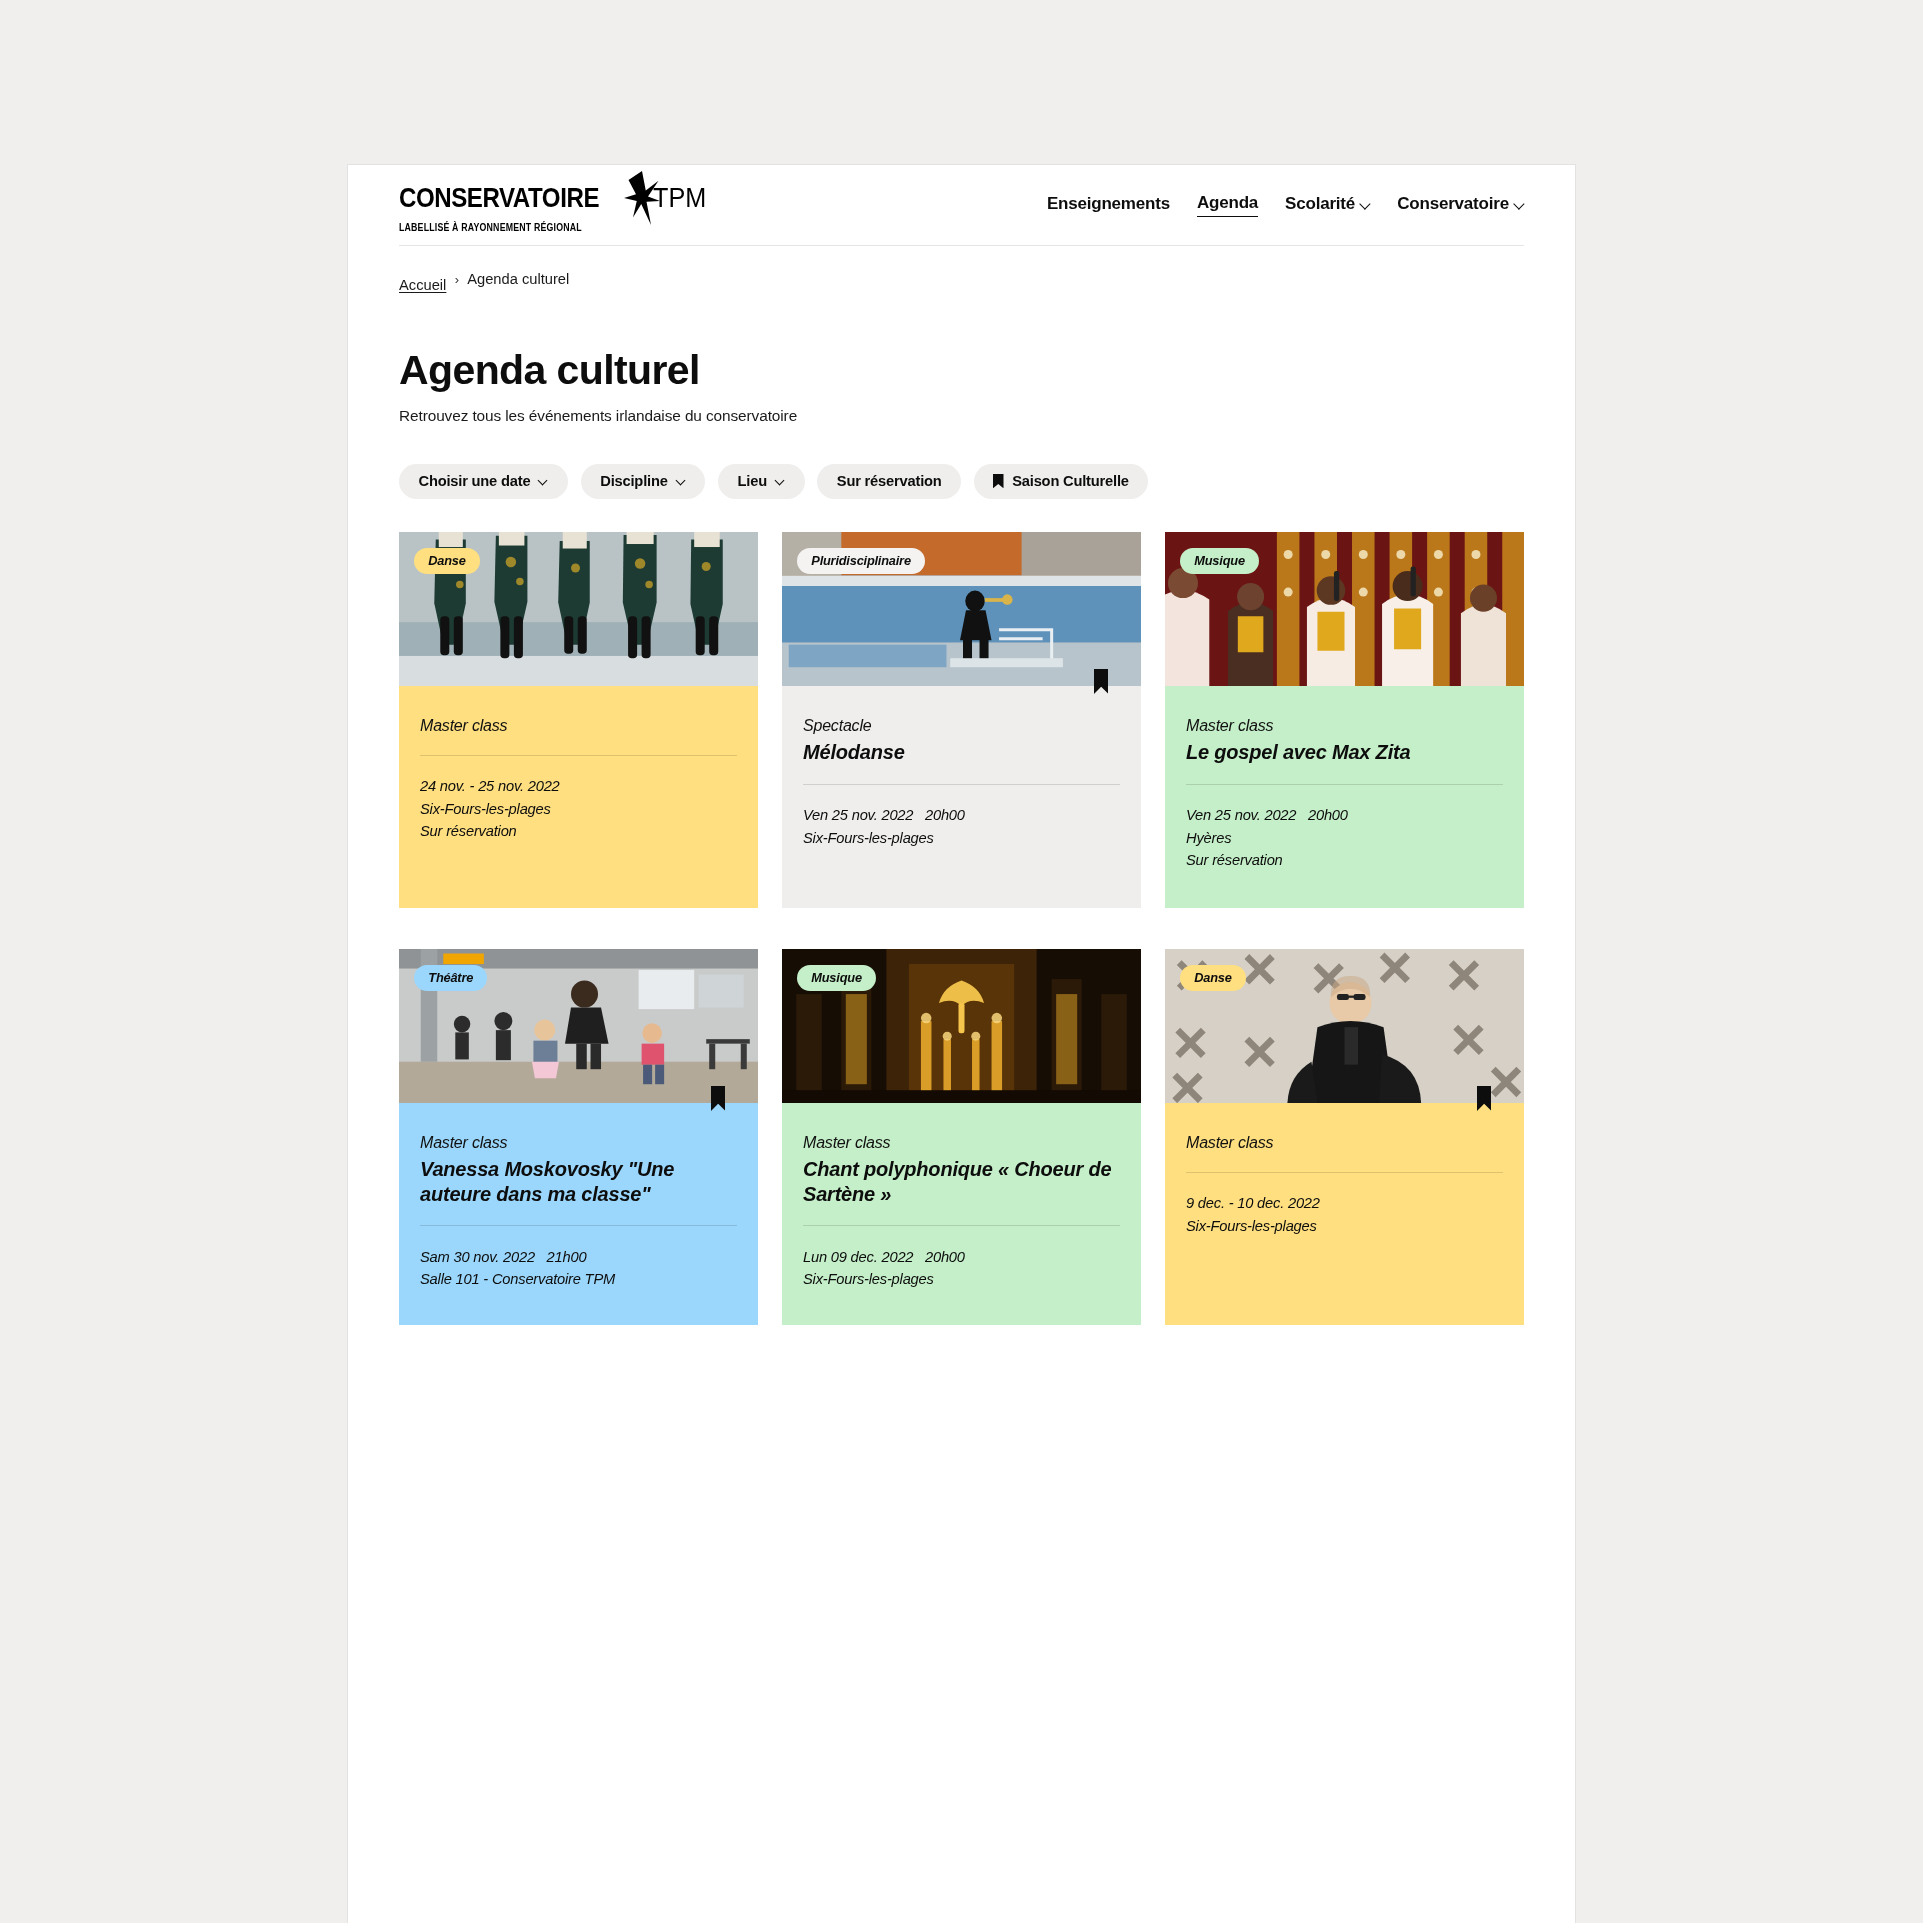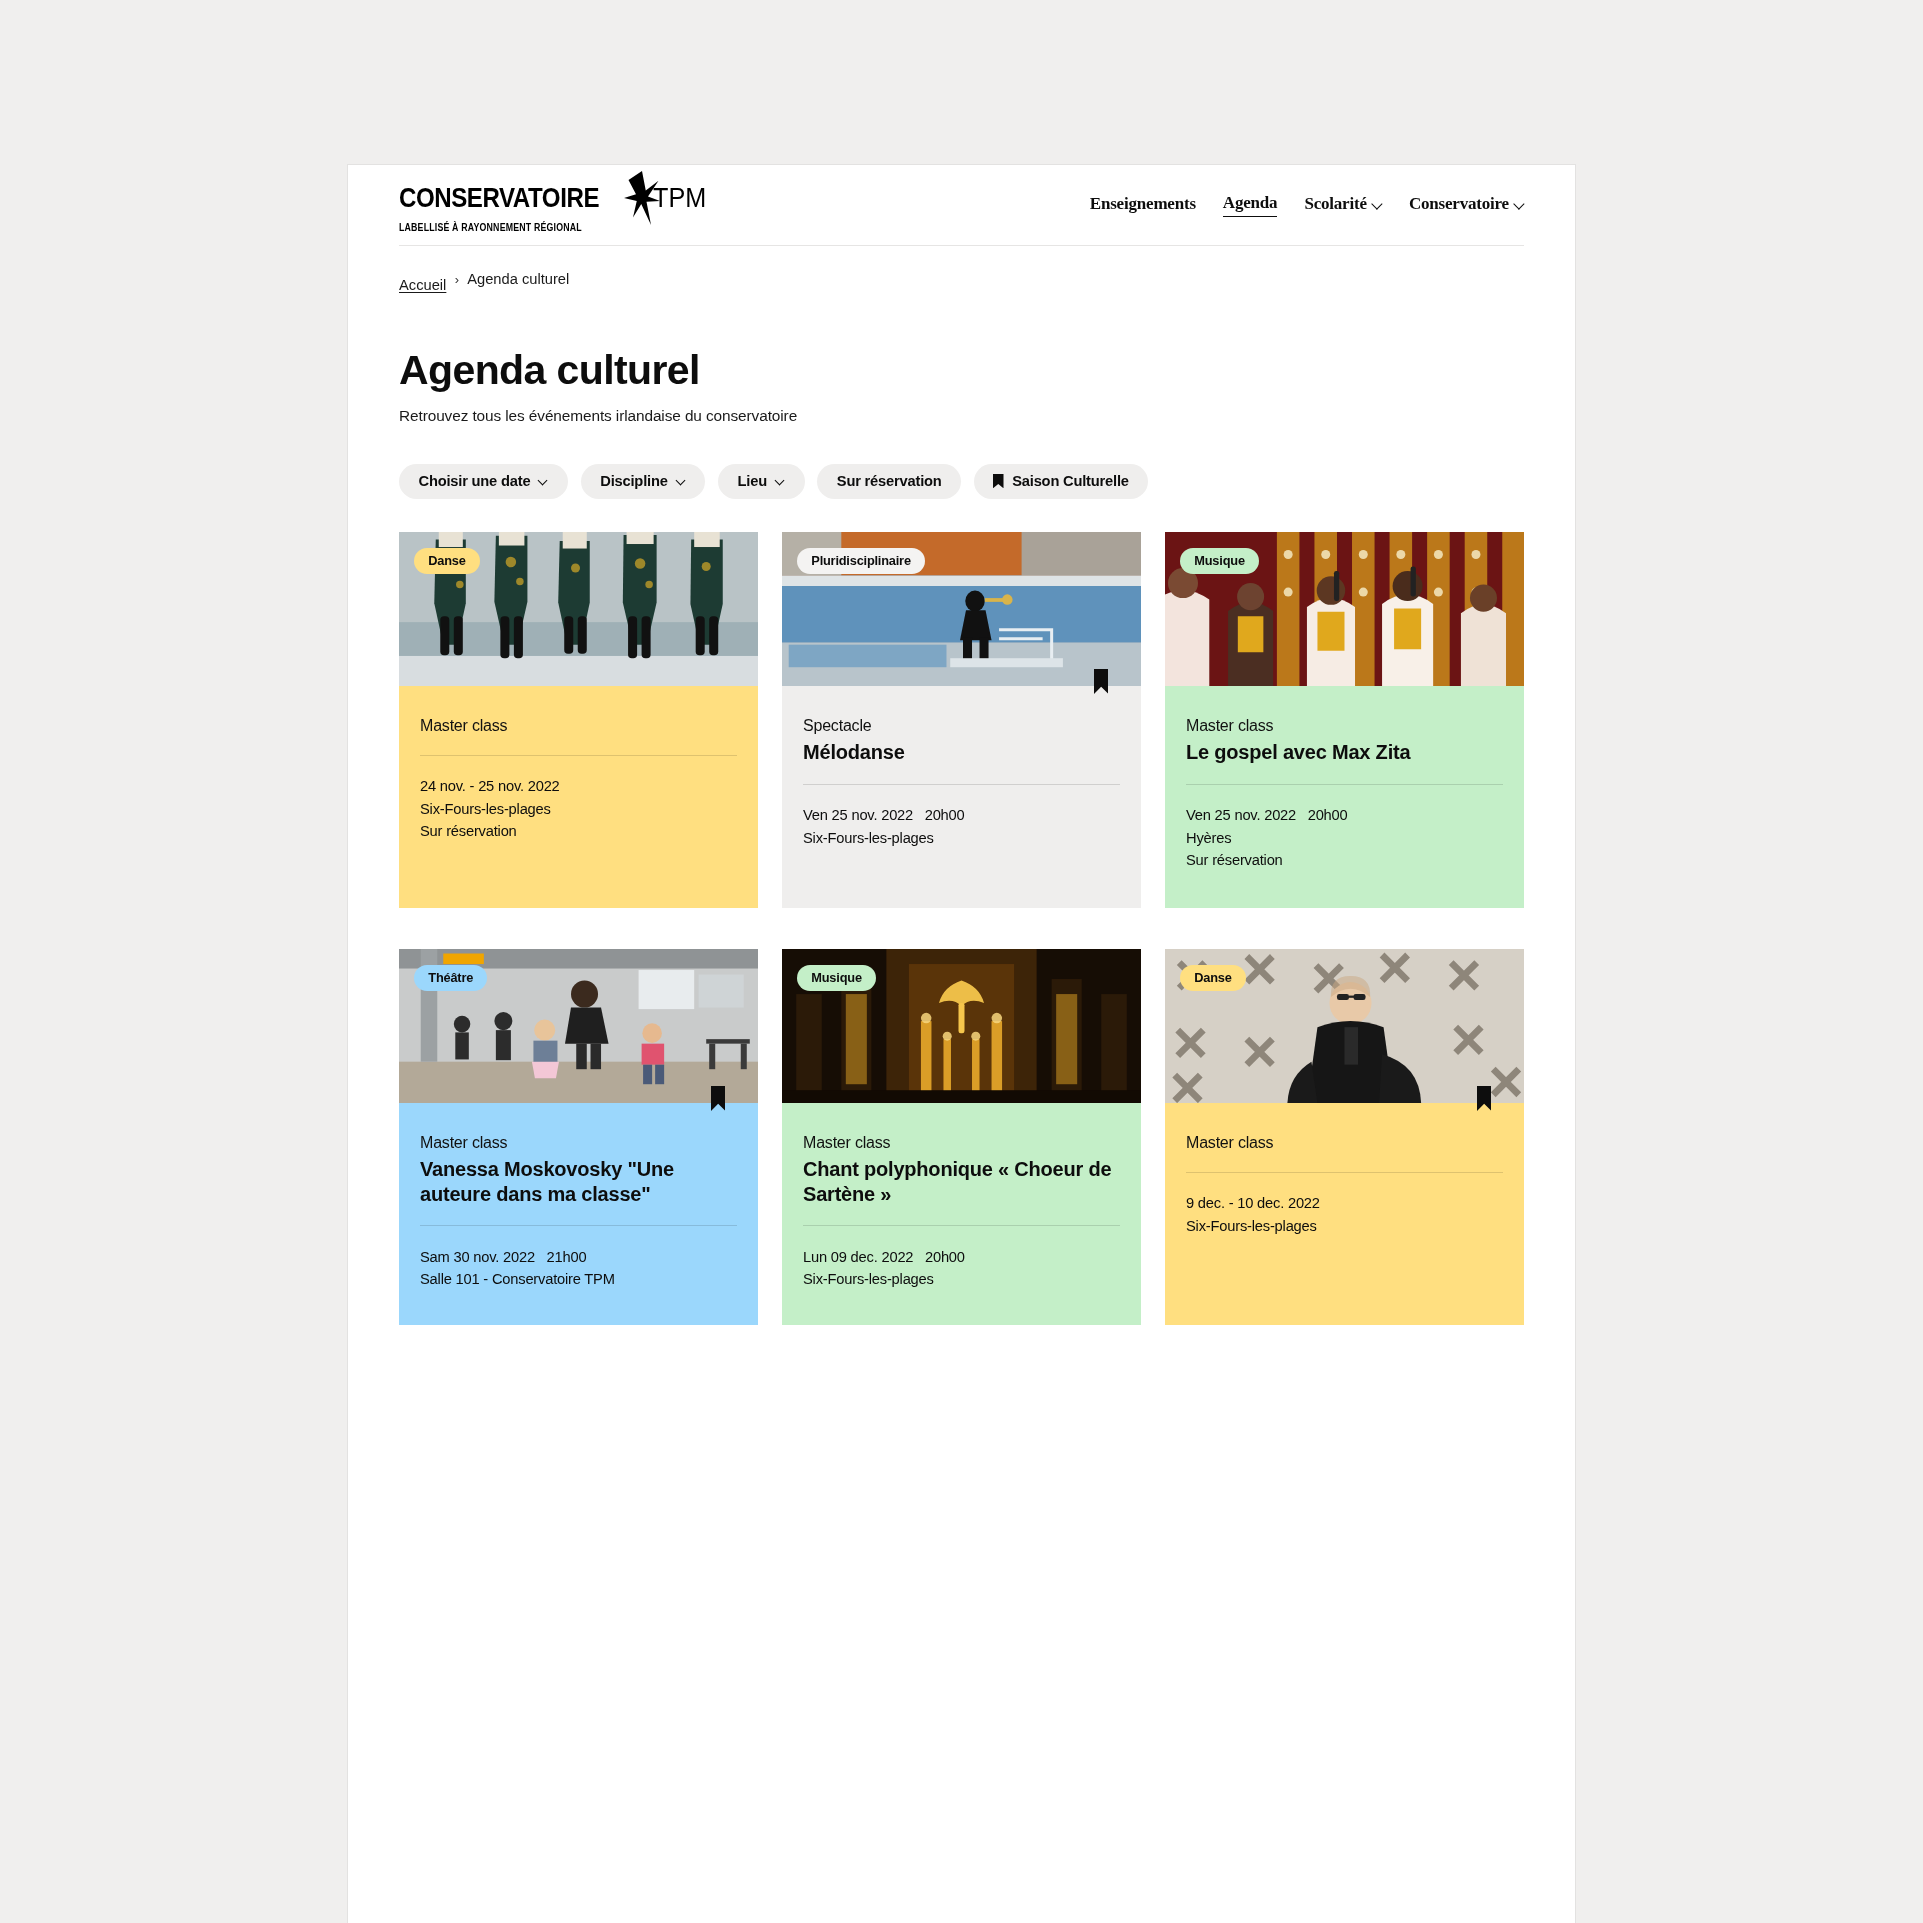--- a/index.html
+++ b/index.html
@@ -39,21 +39,21 @@
   }
   .logo-sub {
     font-family:"Liberation Sans Narrow","Liberation Sans", sans-serif;
     font-weight:700; font-size:10px; letter-spacing:0.2px;
     color:#000; margin-top:3.8px; transform:scaleX(0.88); transform-origin:left center;
   }
   .nav { margin-left:auto; display:flex; align-items:center; gap:27px; }
   .nav-item {
     display:flex; align-items:center; gap:5.3px;
     font-size:17px; font-weight:700; color:#0d0d0d;
-    letter-spacing:-0.2px; cursor:pointer; padding-bottom:2.3px;font-family:Liberation Serif, serif;
+    letter-spacing:-0.2px; cursor:pointer; padding-bottom:2.3px;
   }
   .nav-item.active { border-bottom:1.9px solid #0d0d0d; }
   .chev { display:inline-block; width:9.8px; height:9.8px; position:relative; }
   .chev::before {
     content:""; position:absolute; left:0.8px; top:0.8px;
     width:6.8px; height:6.8px;
     border-right:1.5px solid #0d0d0d; border-bottom:1.5px solid #0d0d0d;
     transform:rotate(45deg);
   }
   .hr { height:0.8px; background:#e6e5e4; margin:0 51px; }
@@ -84,21 +84,21 @@
     background:#efeeed; border-radius:19.5px;
     font-size:14.7px; font-weight:700; color:#0d0d0d;
     letter-spacing:-0.2px; cursor:pointer; white-space:nowrap;
   }
   .pill .chev::before { width:6px; height:6px; border-width:1.5px; }
   .flag-icon { display:inline-block; width:10.5px; height:14.3px; flex:0 0 auto; }
   
   .grid {
     padding:33px 51px 0 51px;
     display:grid; grid-template-columns:repeat(3,1fr);
-    column-gap:24px; row-gap:41px;
+    column-gap:24px; row-gap:41px;font-style:italic;
   }
   .card { display:flex; flex-direction:column; position:relative; }
   .card-media {
     position:relative; height:154px; width:100%;
     overflow:hidden; background:#cfcfcf;
   }
   .card-media .ph { position:absolute; inset:0; }
   .badge {
     position:absolute; left:15px; top:16.5px;
     height:25.6px; padding:0 14.3px;

